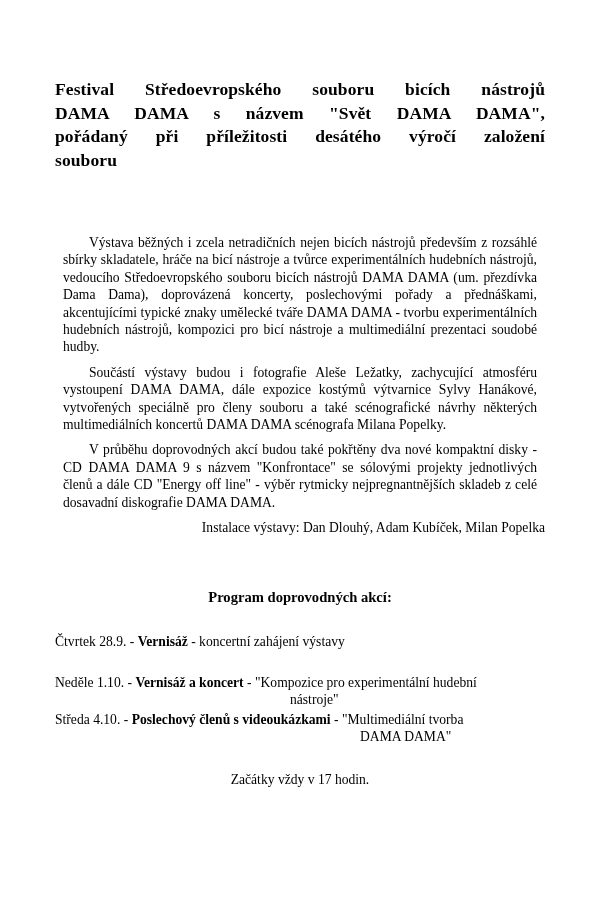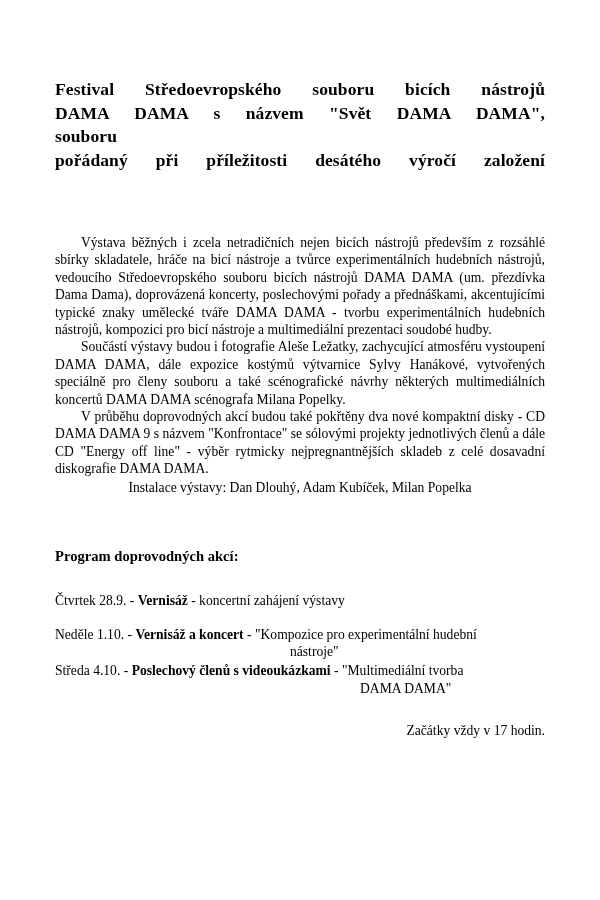--- a/index.html
+++ b/index.html
@@ -53,51 +53,51 @@
   }
 
   
   .body-block {
     margin-top: 62px;
     font-size: 13.6px;
     line-height: 17.4px;
     text-align: justify;
   }
   .body-block p {
-    margin: 0;
+    margin: 8px;
     text-indent: 26px;
     text-align: justify;
   }
 
   .credit-line {
     margin-top: 1px;
     font-size: 13.6px;
     line-height: 17.4px;
-    text-align: center;
+    text-align: right;
     text-indent: 0;
   }
 
   
   .program-heading {
     margin: 0;
     padding-top: 51px;
     font-size: 14.6px;
     line-height: 19px;
     font-weight: bold;
-    text-align: left;
+    text-align: center;
   }
 
   
   .program-list {
     margin-top: 26px;
     font-size: 13.6px;
     line-height: 17.4px;
   }
   .program-entry {
-    margin-bottom: 16px;
+    margin-bottom: 24px;
   }
   .program-entry.tight {
     margin-bottom: 2px;
   }
   .program-entry .pe-main {
     display: block;
     text-align: left;
     white-space: nowrap;
   }
   .program-entry .pe-cont {
@@ -109,34 +109,34 @@
   .pe-cont.ind-c { padding-left: 305px; }
 
   .program-entry b {
     font-weight: bold;
   }
 
   .closing-line {
     margin-top: 25px;
     font-size: 13.6px;
     line-height: 17.4px;
-    text-align: right;
+    text-align: center;
   }
 </style>
 </head>
 <body>
 
 <div class="page">
   <div class="content">
 
     <h1 class="doc-title">
       <span class="tline">Festival Středoevropského souboru bicích nástrojů</span>
       <span class="tline">DAMA DAMA s názvem "Svět DAMA DAMA",</span>
+      <span class="tline">pořádaný při příležitosti desátého výročí založení</span>
       <span class="tline last">souboru</span>
-      <span class="tline">pořádaný při příležitosti desátého výročí založení</span>
     </h1>
 
     <div class="body-block">
       <p>Výstava běžných i zcela netradičních nejen bicích nástrojů především z rozsáhlé sbírky skladatele, hráče na bicí nástroje a tvůrce experimentálních hudebních nástrojů, vedoucího Středoevropského souboru bicích nástrojů DAMA DAMA (um. přezdívka Dama Dama), doprovázená koncerty, poslechovými pořady a přednáškami, akcentujícími typické znaky umělecké tváře DAMA DAMA - tvorbu experimentálních hudebních nástrojů, kompozici pro bicí nástroje a multimediální prezentaci soudobé hudby.</p>
       <p>Součástí výstavy budou i fotografie Aleše Ležatky, zachycující atmosféru vystoupení DAMA DAMA, dále expozice kostýmů výtvarnice Sylvy Hanákové, vytvořených speciálně pro členy souboru a také scénografické návrhy některých multimediálních koncertů DAMA DAMA scénografa Milana Popelky.</p>
       <p>V průběhu doprovodných akcí budou také pokřtěny dva nové kompaktní disky - CD DAMA DAMA 9 s názvem "Konfrontace" se sólovými projekty jednotlivých členů a dále CD "Energy off line" - výběr rytmicky nejpregnantnějších skladeb z celé dosavadní diskografie DAMA DAMA.</p>
       <div class="credit-line">Instalace výstavy: Dan Dlouhý, Adam Kubíček, Milan Popelka</div>
     </div>
 
     <h2 class="program-heading">Program doprovodných akcí:</h2>

